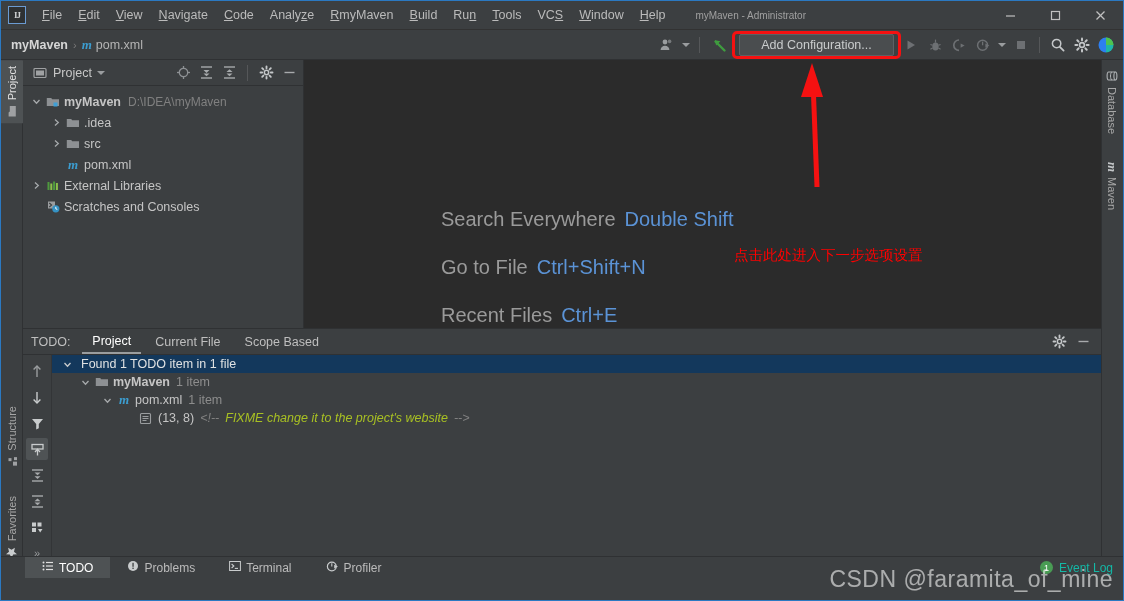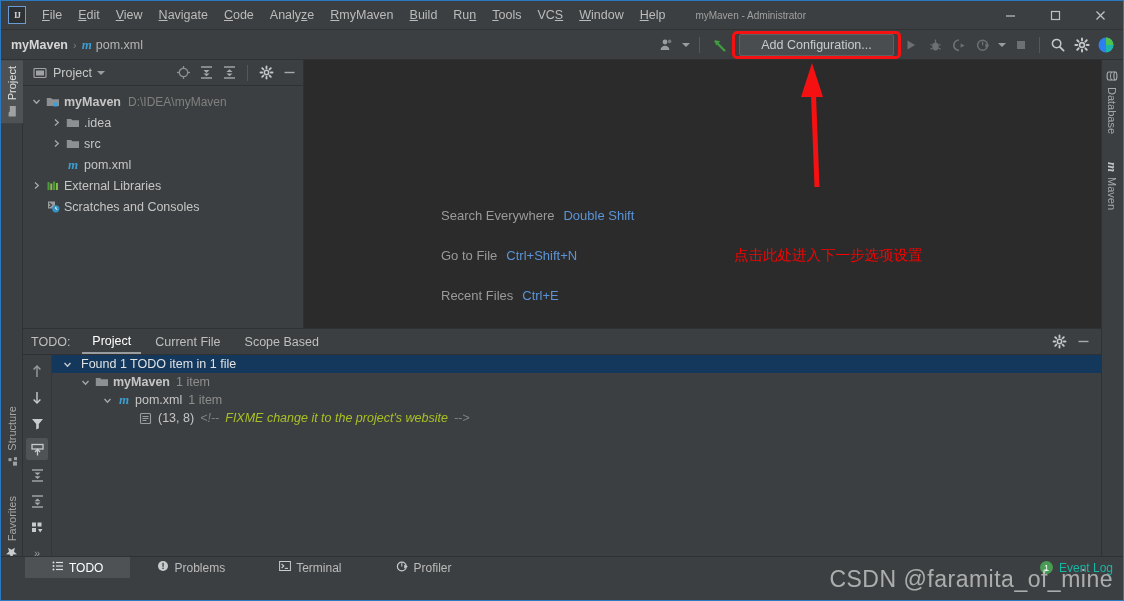--- a/index.html
+++ b/index.html
@@ -137,21 +137,21 @@
   .tlabel { margin-left: 2px; }
   .tlabel.bold { font-weight: bold; }
   .tpath { color: #808080; margin-left: 7px; font-size: 12px; }
 
   
   .editor {
     position: absolute; left: 303px; top: 59px; right: 22px; height: 268px;
     background: #2b2b2b; overflow: hidden;
   }
   .tips { position: absolute; left: 137px; top: 148px; }
-  .tip-row { display: flex; align-items: center; margin-bottom: 25px; font-size: 13px; }
+  .tip-row { display: flex; align-items: center; margin-bottom: 25px; font-size: 20px; }
   .tip-label { color: #9a9a9a; }
   .tip-key { color: #5b93d6; margin-left: 9px; }
   .annot-text {
     position: absolute; left: 430px; top: 186px;
     color: #fe0000; font-size: 14.5px; white-space: nowrap;
     font-family: "DejaVu Sans", sans-serif;
   }
   .arrow-svg { position: absolute; left: 0; top: 0; }
 
   
@@ -188,21 +188,21 @@
   .pos-num { color: #c5c5c5; margin-left: 4px; }
 
   
   .bottom-tabs {
     position: absolute; left: 0; bottom: 22px; width: 1122px; height: 22px;
     background: #3c3f41; display: flex; align-items: center;
     border-top: 1px solid #2f3133;
   }
   .btab {
     display: flex; align-items: center; gap: 5px; font-size: 12px; color: #bbbbbb;
-    padding: 2px 27px; height: 21px;
+    padding: 2px 17px; height: 21px;
   }
   .btab.active { background: #4e5254; color: #ffffff; }
   .btab-right { margin-left: auto; display: flex; align-items: center; gap: 6px; padding-right: 10px; }
   .badge-green {
     width: 13px; height: 13px; border-radius: 50%; background: #499c54;
     color: #fff; font-size: 9px; display: flex; align-items: center; justify-content: center;
   }
 
   
   .statusbar {

